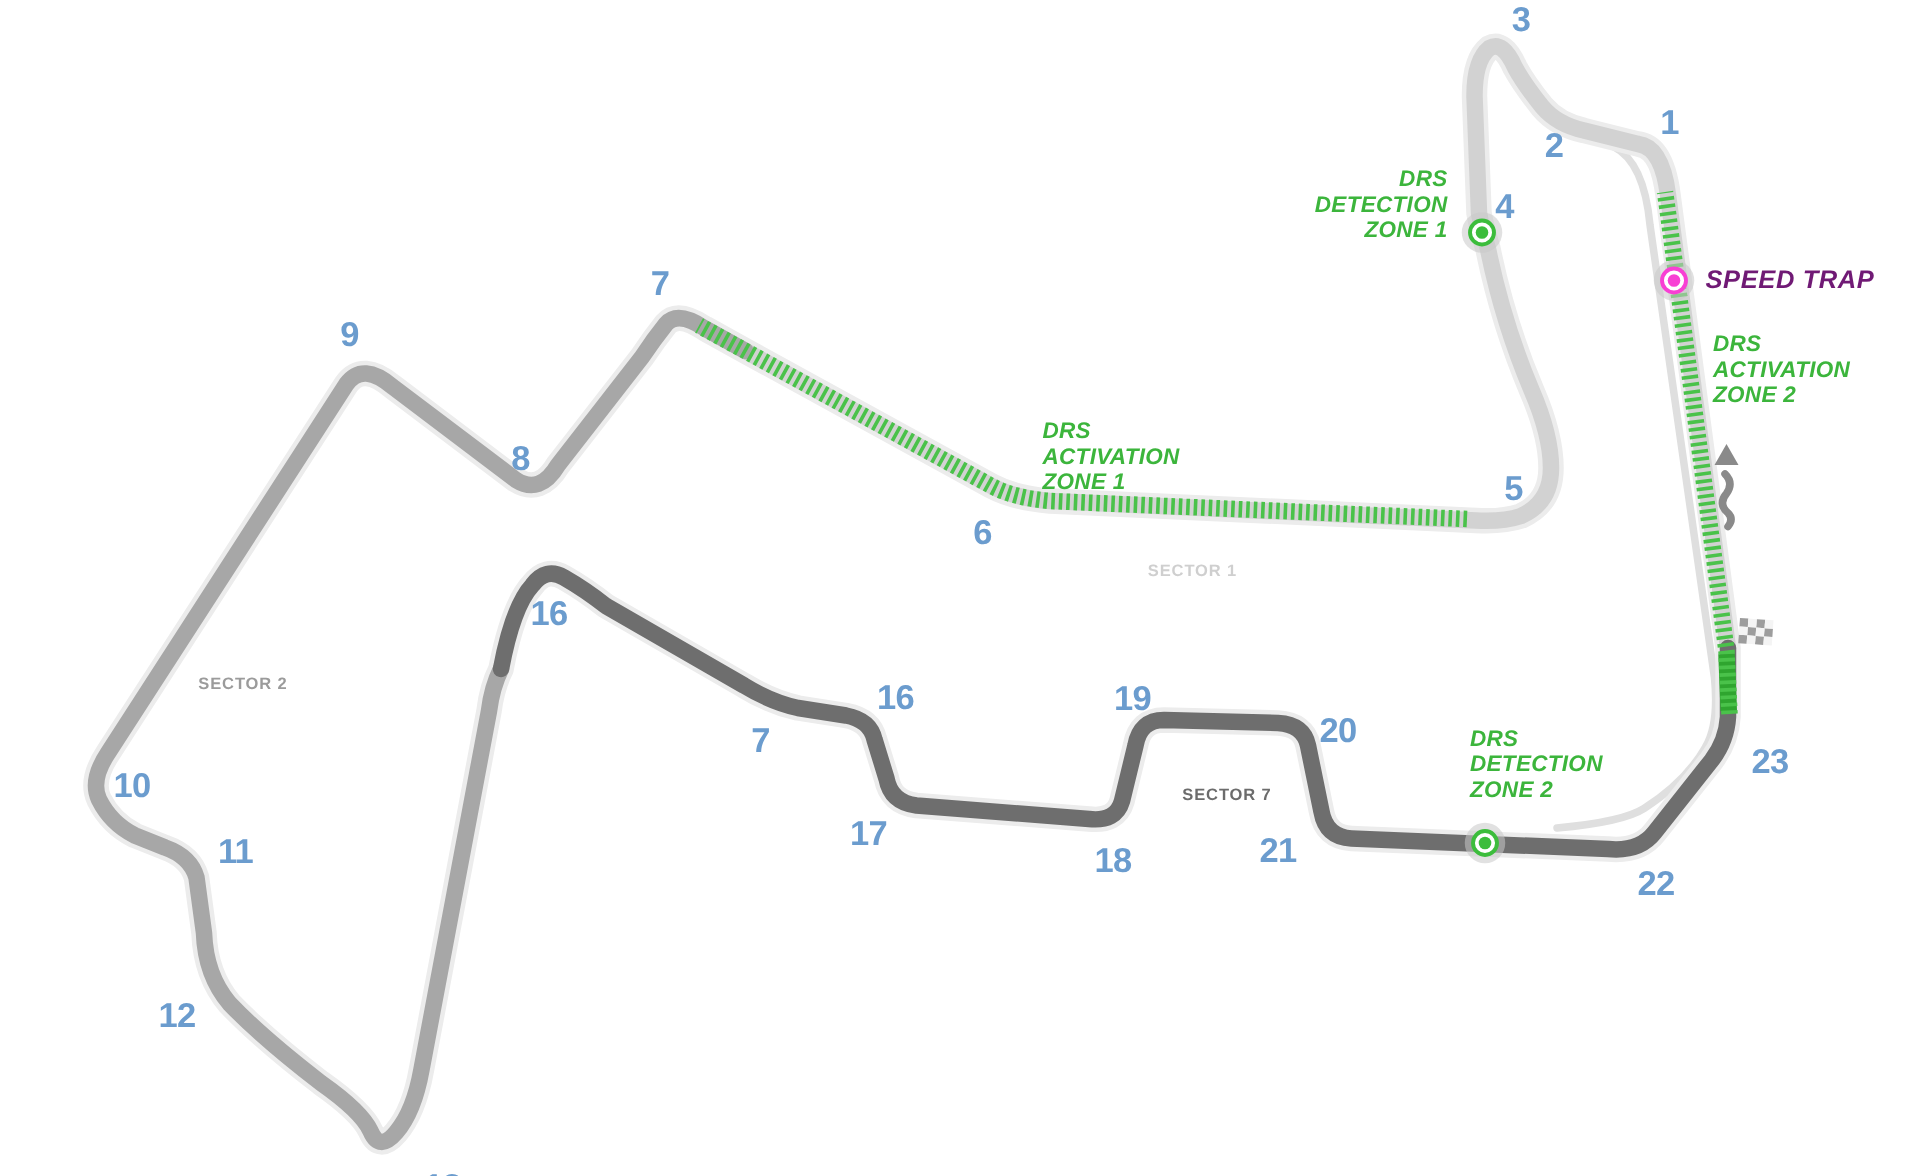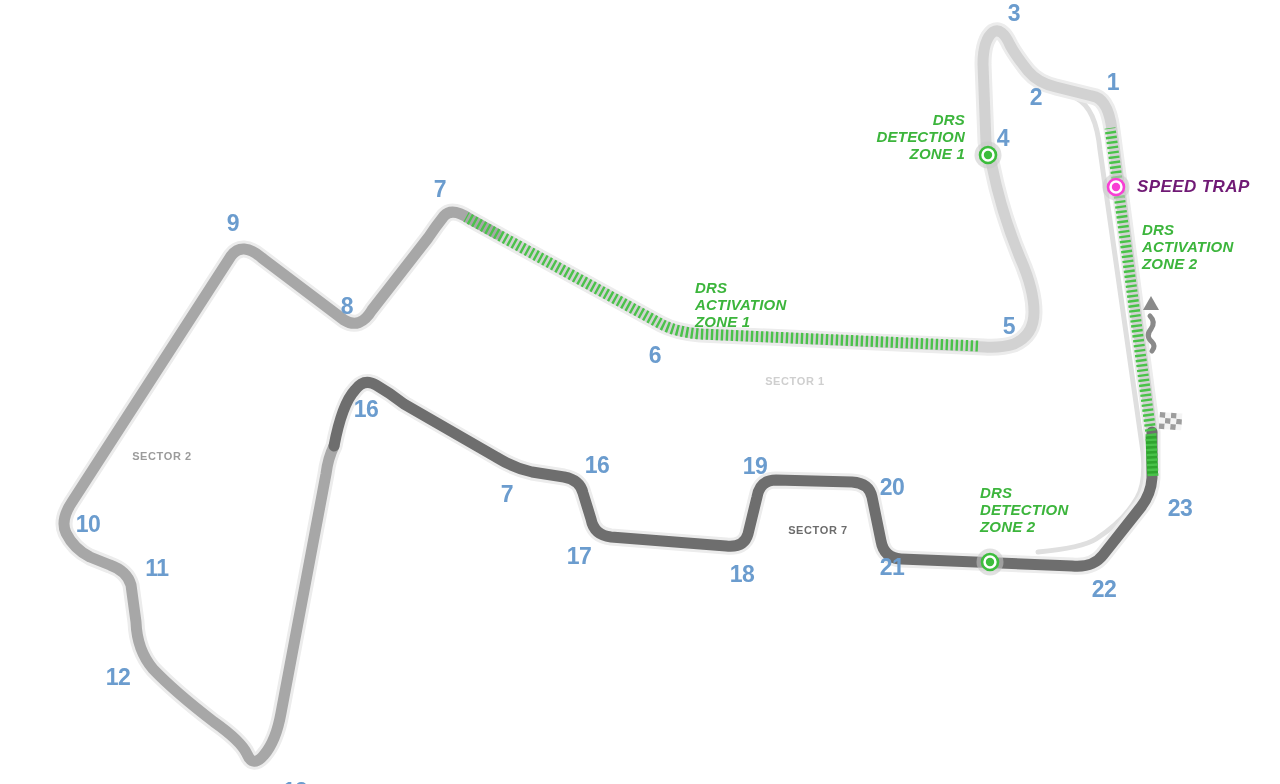--- a/index.html
+++ b/index.html
@@ -99,21 +99,21 @@
       <div class="turn-label" style="left: 157px; top: 568px;">11</div>
       <div class="turn-label" style="left: 118px; top: 677px;">12</div>
       <div class="turn-label" style="left: 295px; top: 791px; text-decoration: underline;">13</div>
       <div class="turn-label" style="left: 366px; top: 409px;">16</div>
       <div class="turn-label" style="left: 507px; top: 494px;">7</div>
       <div class="turn-label" style="left: 597px; top: 465px;">16</div>
       <div class="turn-label" style="left: 579px; top: 556px;">17</div>
       <div class="turn-label" style="left: 742px; top: 574px;">18</div>
       <div class="turn-label" style="left: 755px; top: 466px;">19</div>
       <div class="turn-label" style="left: 892px; top: 487px;">20</div>
-      <div class="turn-label" style="left: 892px; top: 567px;">21</div>
+      <div class="turn-label" style="left: 852px; top: 567px;">21</div>
       <div class="turn-label" style="left: 1104px; top: 589px;">22</div>
       <div class="turn-label" style="left: 1180px; top: 508px; text-align: right;">23</div>
     </div>
 
   <div class="layer">
       <div class="sector-label" style="left: 795px; top: 381px; color: rgb(207, 207, 207);">SECTOR 1</div>
       <div class="sector-label" style="left: 162px; top: 456px; color: rgb(155, 155, 155);">SECTOR 2</div>
       <div class="sector-label" style="left: 818px; top: 530px; color: rgb(108, 108, 108);">SECTOR 7</div>
     </div>
 

